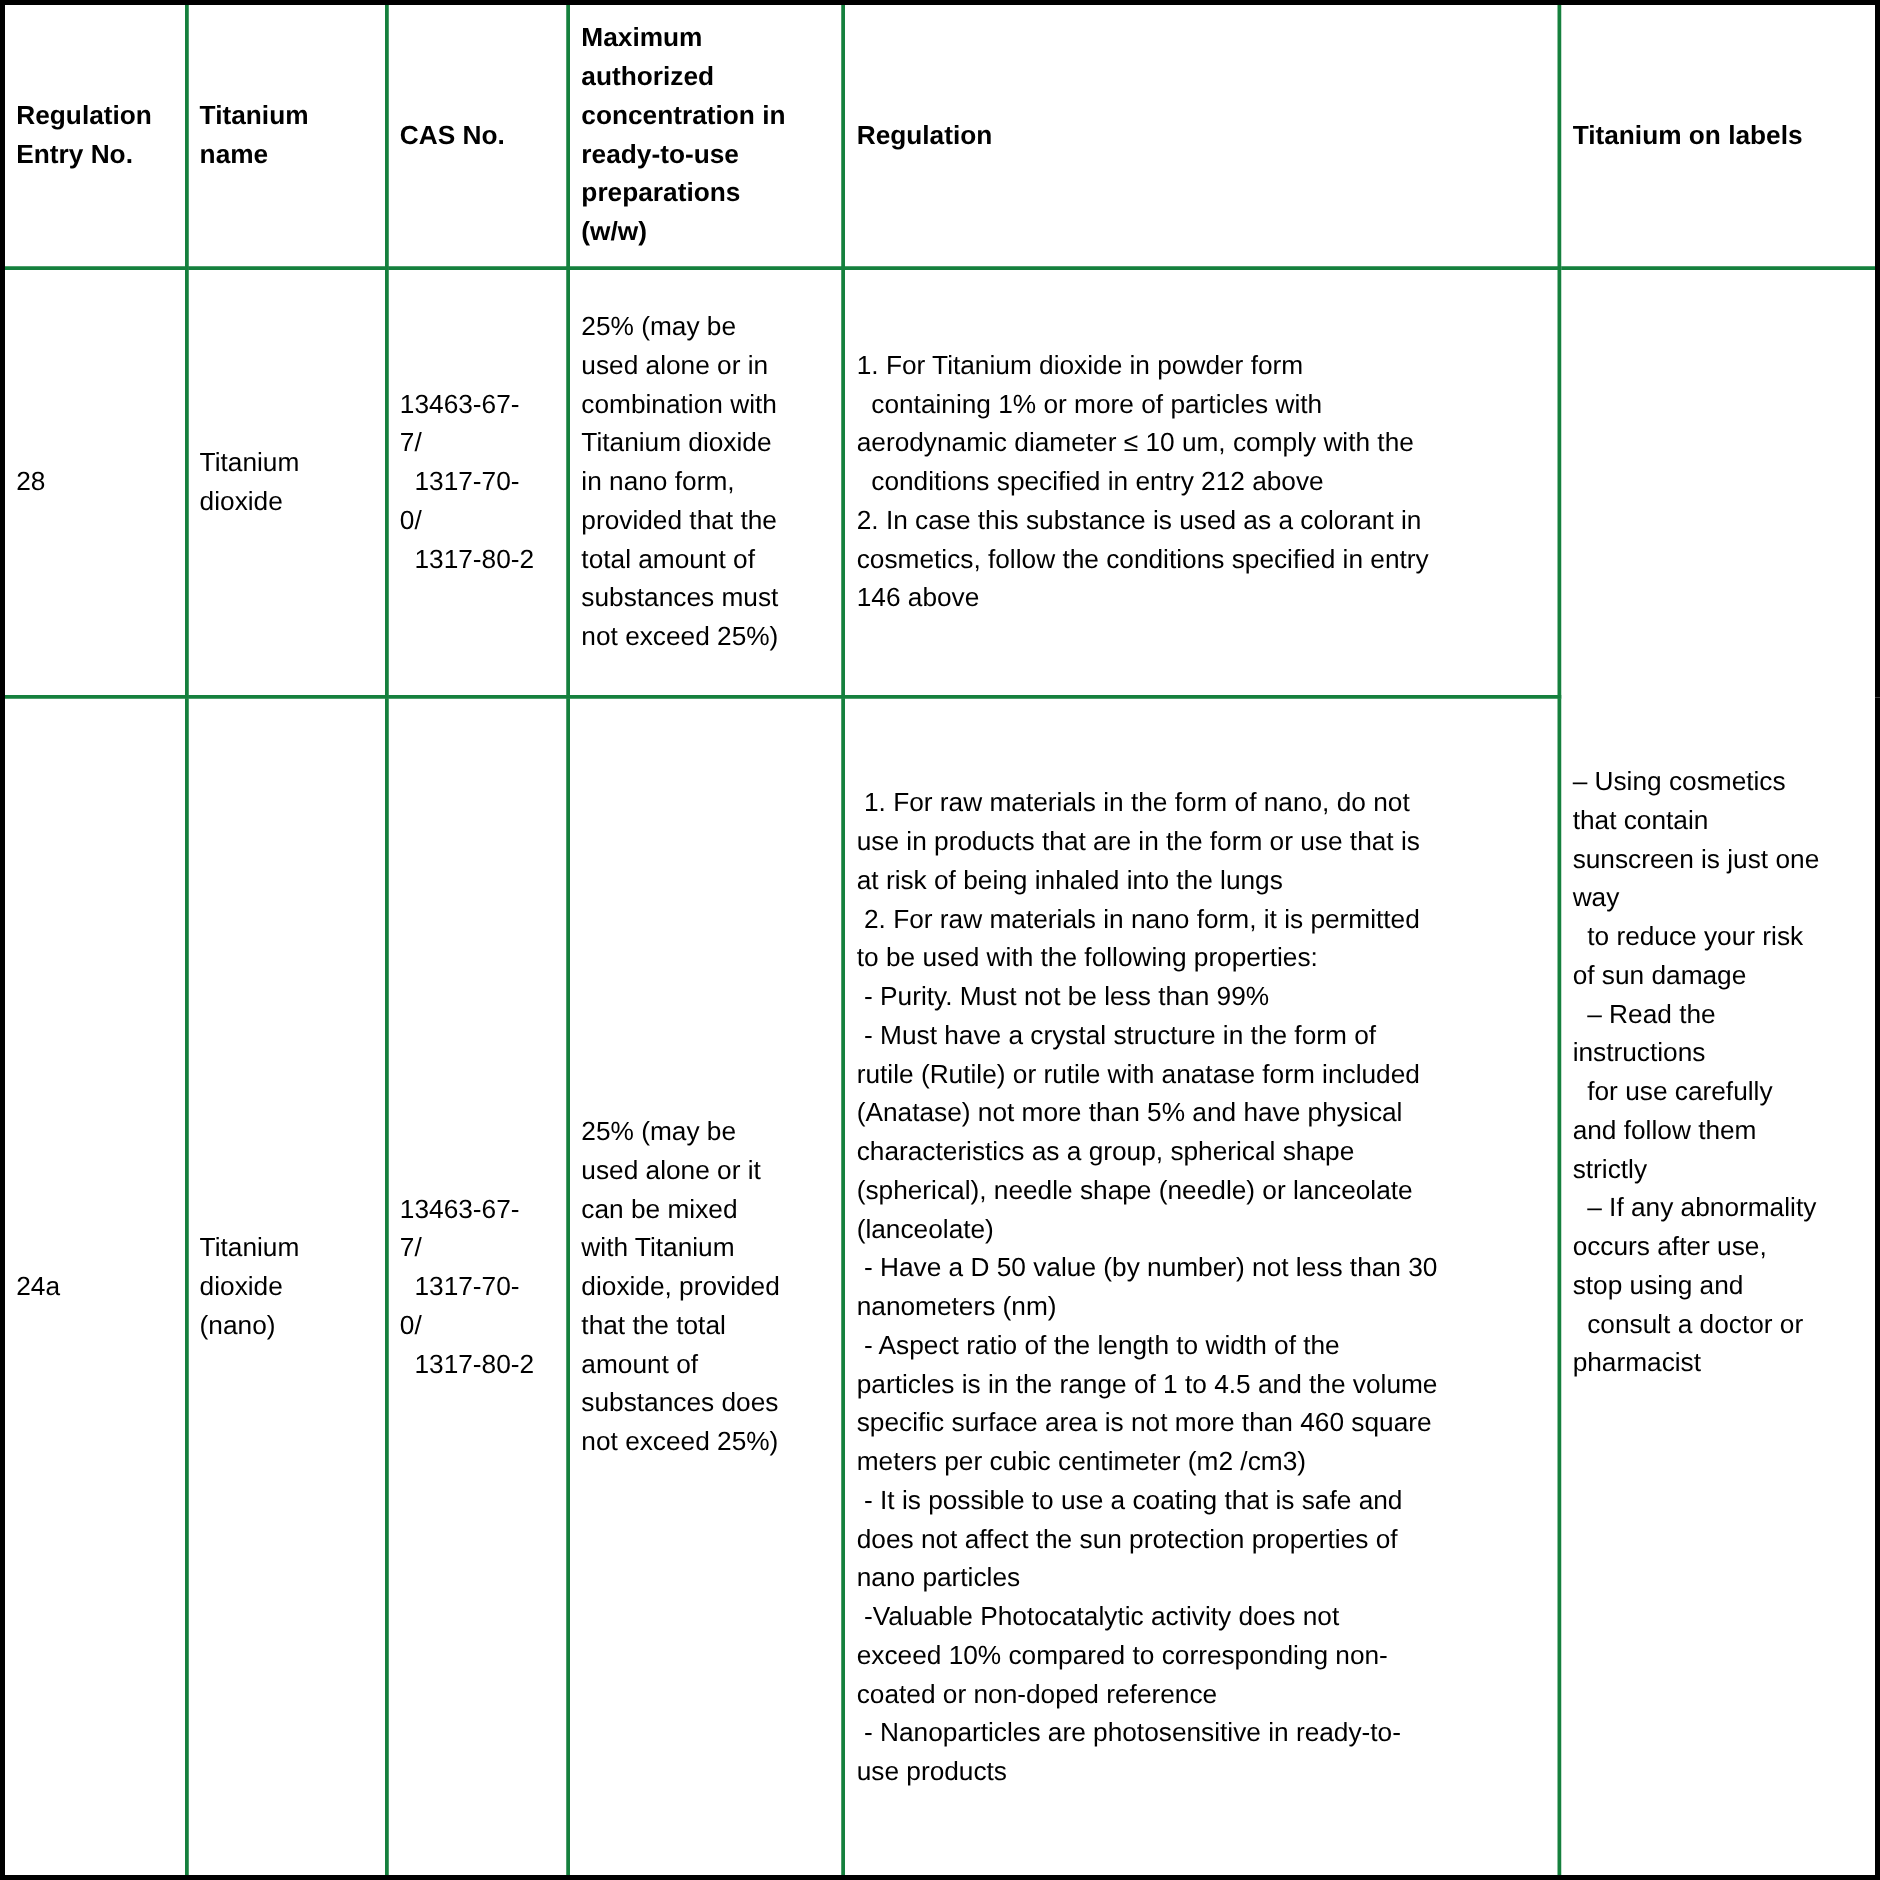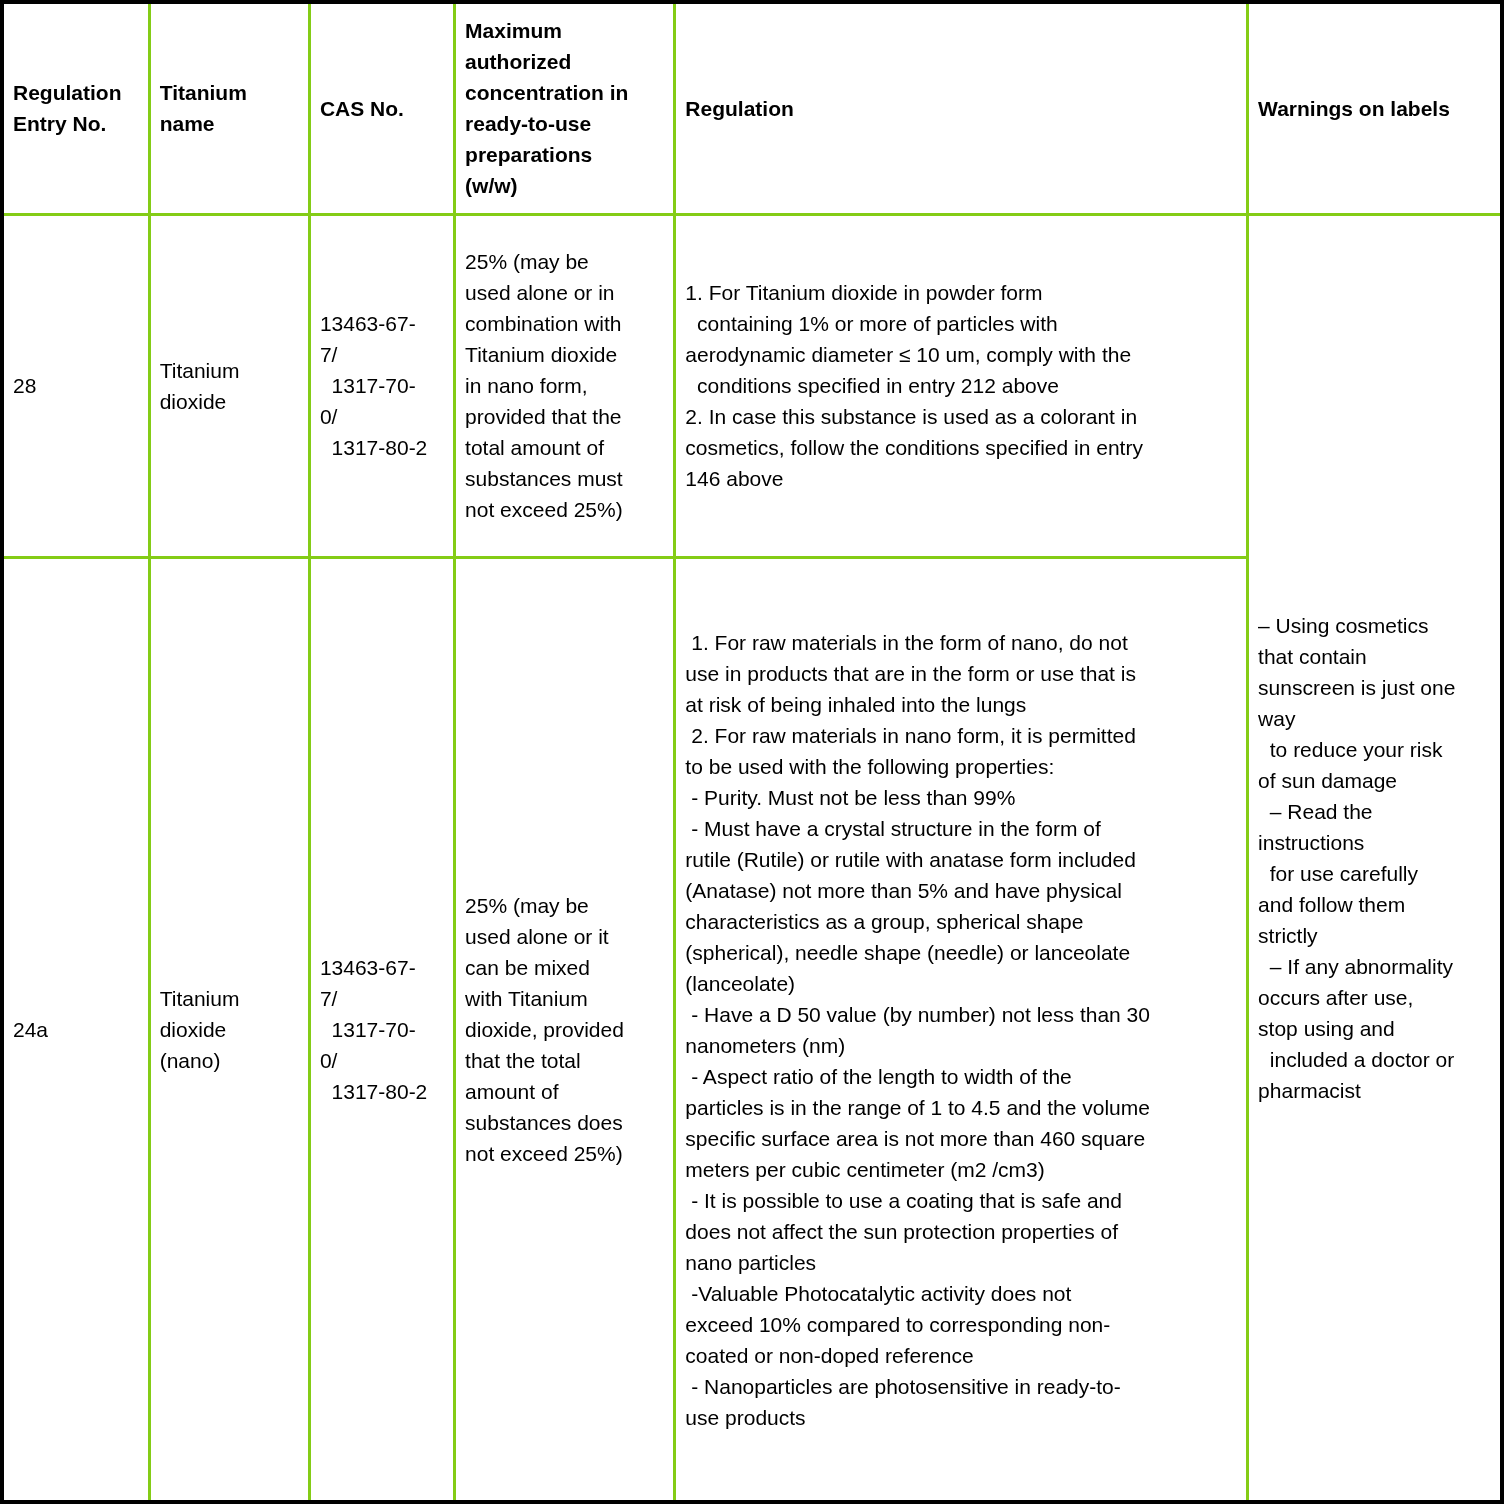--- a/index.html
+++ b/index.html
@@ -15,21 +15,21 @@
   }
   table.reg-table {
     border-collapse: collapse;
     table-layout: fixed;
     width: 1504px;
     height: 1504px;
     border: 4px solid #000000;
     background: #ffffff;
   }
   .reg-table th, .reg-table td {
-    border: 3px solid #84cc16;
+    border: 3px solid #15803d;
     vertical-align: middle;
     text-align: left;
     padding: 6px 9px;
     font-size: 21px;
     line-height: 31px;
     white-space: pre-wrap;
     overflow: hidden;
     word-wrap: break-word;
   }
   .reg-table th {
@@ -58,21 +58,21 @@
       <th>Titanium
 name</th>
       <th>CAS No.</th>
       <th>Maximum
 authorized
 concentration in
 ready-to-use
 preparations
 (w/w)</th>
       <th>Regulation</th>
-      <th>Warnings on labels</th>
+      <th>Titanium on labels</th>
     </tr>
   </thead>
   <tbody>
     <tr class="row-24">
       <td>28</td>
       <td>Titanium
 dioxide</td>
       <td>13463-67-
 7/
   1317-70-
@@ -101,21 +101,21 @@
   to reduce your risk
 of sun damage
   – Read the
 instructions
   for use carefully
 and follow them
 strictly
   – If any abnormality
 occurs after use,
 stop using and
-  included a doctor or
+  consult a doctor or
 pharmacist</td>
     </tr>
     <tr class="row-24a">
       <td>24a</td>
       <td>Titanium
 dioxide
 (nano)</td>
       <td>13463-67-
 7/
   1317-70-

